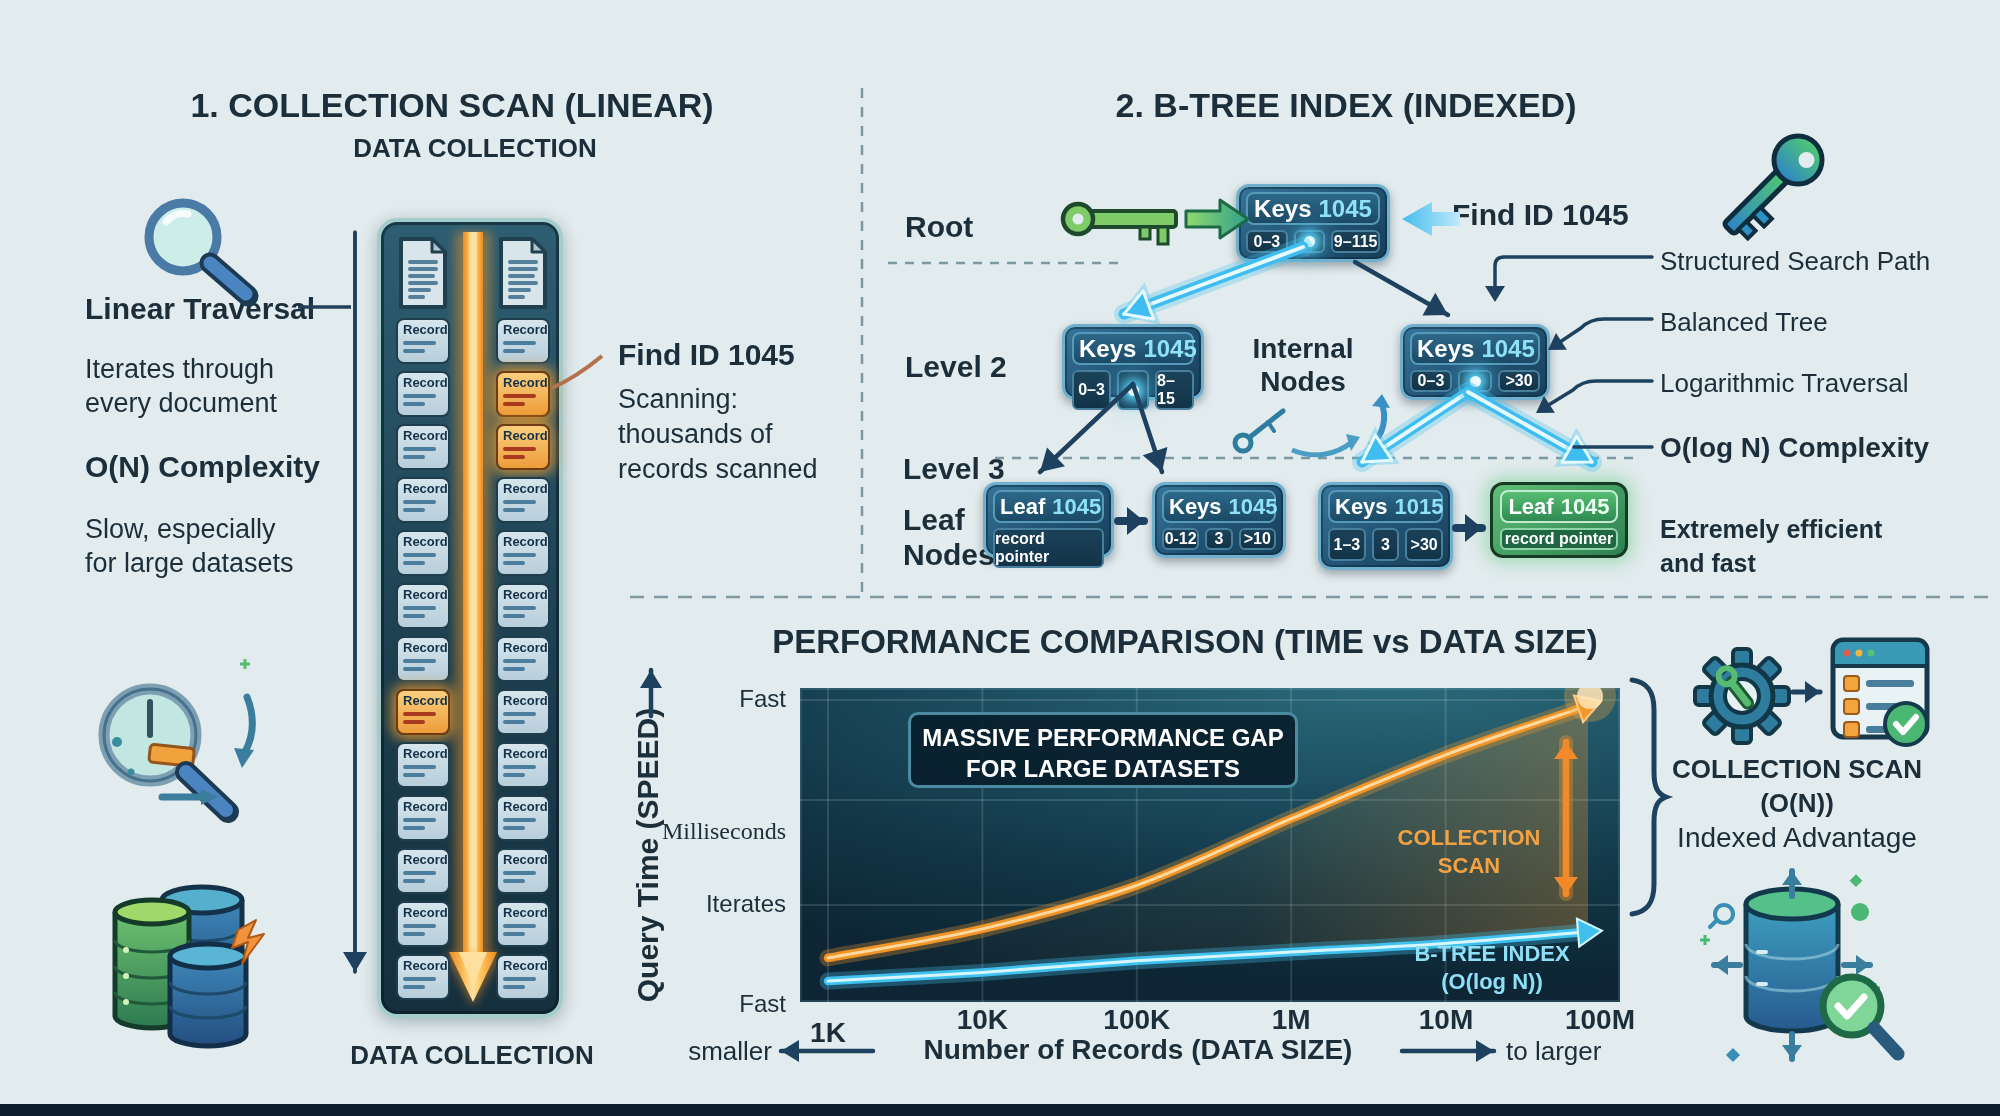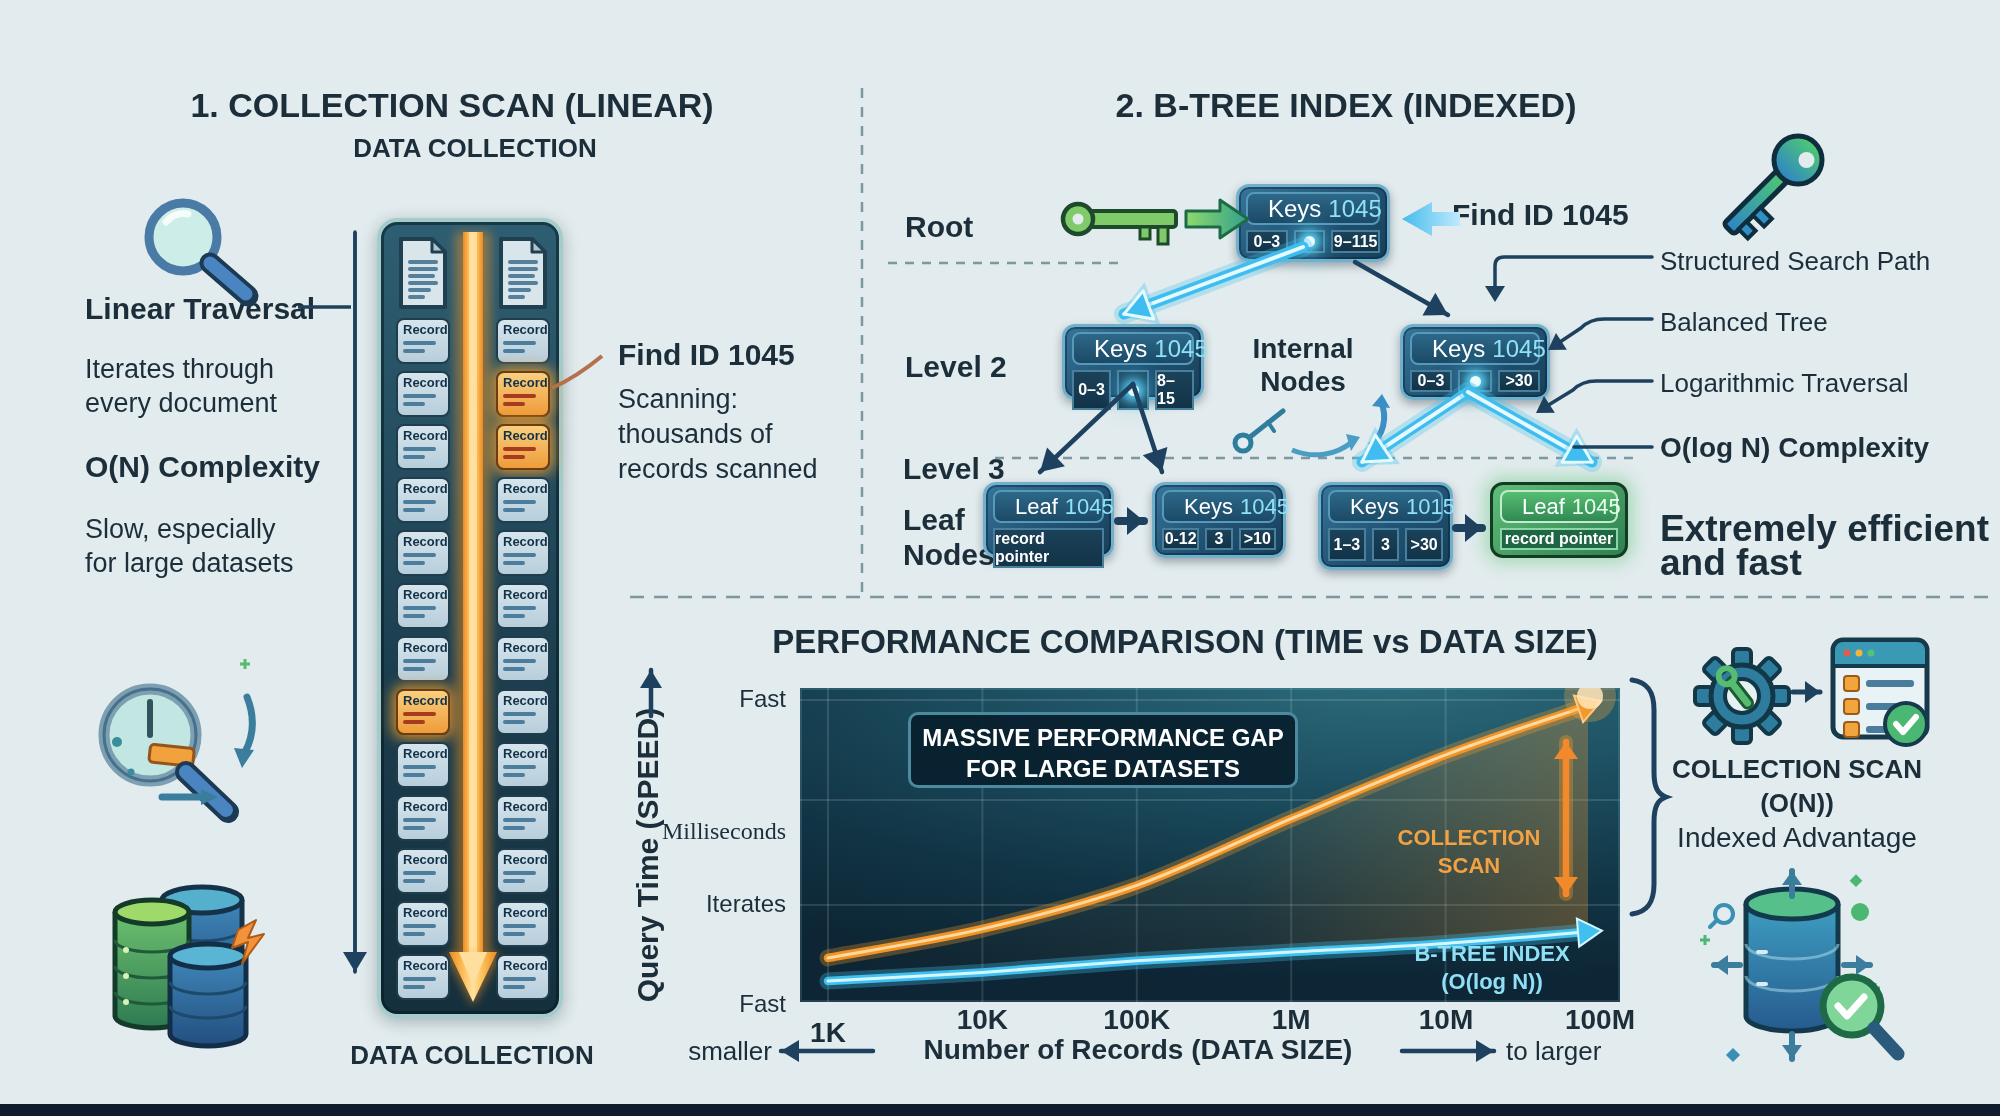--- a/index.html
+++ b/index.html
@@ -15,24 +15,24 @@
 .pcol{position:absolute;top:14px;width:54px}
 .doc{width:54px;height:74px;margin-bottom:8px}
 .card{width:54px;height:46px;margin-bottom:7px;background:linear-gradient(#d6e5ec,#b7cedb);border:2.5px solid #1f3d4d;border-radius:8px;box-sizing:border-box;padding:2px 5px 0}
 .card .ct{font-size:13px;font-weight:700;color:#13324a;line-height:15px}
 .card .ln{height:4.5px;border-radius:2px;background:#4d7d9c;margin-top:3.5px}
 .card.hl{background:linear-gradient(#f9cf7e,#ee9c3a);border-color:#6e3c12;box-shadow:0 0 13px 4px rgba(243,158,44,.8)}
 .card.hl .ln{background:#a83a20}
 #stripe{position:absolute;left:0;top:0;overflow:visible}
 
 .bnode{position:absolute;background:linear-gradient(145deg,#37759b 0%,#215273 55%,#173f58 100%);border:3px solid #71b0cc;border-radius:13px;box-shadow:0 4px 10px rgba(10,30,45,.35),inset 0 0 0 2px rgba(10,40,60,.5);padding:5px 7px 6px;display:flex;flex-direction:column;gap:5px;box-sizing:border-box}
-.bnode .hd{background:linear-gradient(#2d6889,#1b4a66);border:2px solid #5699b8;border-radius:8px;text-align:center;font-weight:400;font-size:24px;color:#fff;line-height:29px;padding:0 20px}
+.bnode .hd{background:linear-gradient(#2d6889,#1b4a66);border:2px solid #5699b8;border-radius:8px;text-align:center;font-weight:700;font-size:24px;color:#fff;line-height:29px;padding:0 5px}
 .hd .idc{color:#8fe2f7;margin-left:7px}
 .bnode .cells{display:flex;gap:6px;flex:1}
-.cell{flex:1;background:linear-gradient(#1b4259,#123348);border:2px solid #487f9d;border-radius:0;color:#fff;font-weight:700;font-size:16px;display:flex;align-items:center;justify-content:center}
+.cell{flex:1;background:linear-gradient(#1b4259,#123348);border:2px solid #487f9d;border-radius:6px;color:#fff;font-weight:700;font-size:16px;display:flex;align-items:center;justify-content:center}
 .glowdot{width:11px;height:11px;border-radius:50%;background:#eafcff;box-shadow:0 0 9px 5px rgba(90,205,245,.95),0 0 20px 11px rgba(90,205,245,.5)}
 .bnode.green{background:linear-gradient(145deg,#5fbe77,#2e8050);border-color:#163b24;box-shadow:0 0 16px 5px rgba(90,200,120,.45)}
 .bnode.green .hd{background:linear-gradient(#57bd72,#2f8a52);border-color:#c4ead0}
 .bnode.green .cell{background:#1f6743;border-color:#8fd4a8}
 .bnode.leaf .hd{font-size:22px}
 .bnode .sub{font-size:16px}
 
 #plot{position:absolute;left:800px;top:688px;width:820px;height:314px;background:radial-gradient(130% 100% at 72% -5%,#2c6d7d 0%,#1c4e60 38%,#113444 72%,#0d2534 100%);box-shadow:inset 0 0 0 2px rgba(140,200,215,.18)}
 #plotsvg{position:absolute;left:0;top:0}
 #anno{position:absolute;left:108px;top:24px;width:390px;height:76px;background:rgba(9,31,45,.93);border:3px solid #4b8aa0;border-radius:10px;color:#fff;text-align:center;font-weight:700;font-size:24px;line-height:31px;padding-top:7px;box-sizing:border-box}
@@ -258,21 +258,21 @@
     </div>
   <div class="lbl b" style="left:1452px;top:198px;font-size:30px">Find ID 1045</div>
   <div class="lbl b ctr" style="left:1303px;top:332px;font-size:28px;line-height:33px;text-align:center">
       <div>Internal</div>
       <div>Nodes</div>
     </div>
   <div class="lbl" style="left:1660px;top:246px;font-size:26px;font-weight:500">Structured Search Path</div>
   <div class="lbl" style="left:1660px;top:307px;font-size:26px;font-weight:500">Balanced Tree</div>
   <div class="lbl" style="left:1660px;top:368px;font-size:26px;font-weight:500">Logarithmic Traversal</div>
   <div class="lbl b" style="left:1660px;top:432px;font-size:28px">O(log N) Complexity</div>
-  <div class="lbl b" style="left:1660px;top:512px;font-size:37px;line-height:34px">
+  <div class="lbl b" style="left:1660px;top:512px;font-size:25px;line-height:34px">
       <div>Extremely efficient</div>
       <div>and fast</div>
     </div>
 
   <div class="bnode" style="left:1236px;top:184px;width:154px;height:78px">
     <div class="hd"><span>Keys</span><span class="idc">1045</span></div>
     <div class="cells">
         <div class="cell" style="flex:1.1">0–3</div>
         <div class="cell" style="flex:0.8">
           <span class="glowdot"></span>

